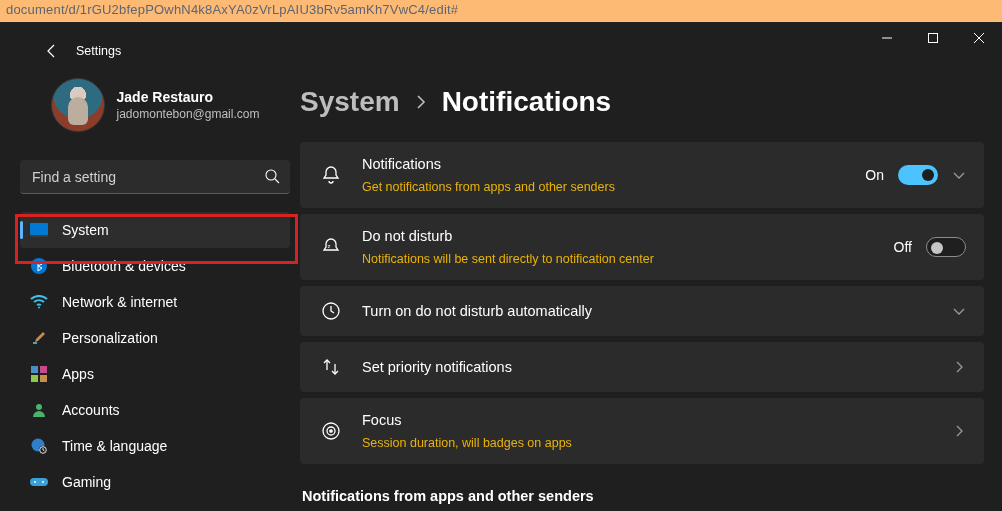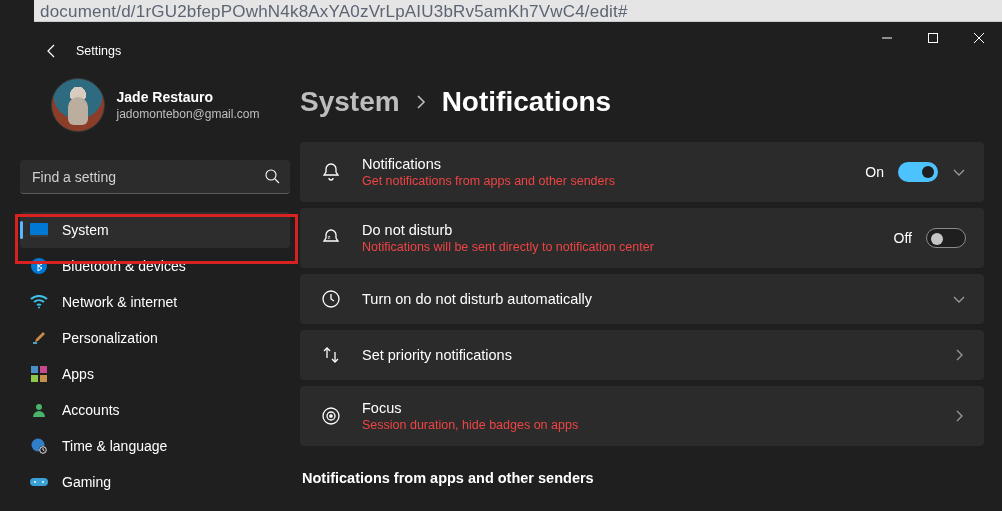--- a/index.html
+++ b/index.html
@@ -1,17 +1,17 @@
 <!DOCTYPE html>
 <html><head>
 <meta charset="utf-8">
 <style>
 * { margin: 0; padding: 0; box-sizing: border-box; font-family: "Segoe UI", sans-serif; }
 body { background: #1f1f1f; color: #ffffff; width: 1002px; height: 511px; overflow: hidden; }
-.urlbar { height: 22px; background: #e5e5e5; color: #5d6575; font-size: 17px; padding: 2px 6px; letter-spacing: .2px; border-bottom: 1px solid #c9cccf; margin-left: 34px; }
+.urlbar { height: 22px; background: #fdba74; color: #5d6575; font-size: 13px; padding: 2px 6px; letter-spacing: .2px; border-bottom: 1px solid #c9cccf; }
 .app { background: #1f1f1f; height: calc(100% - 22px); position: relative; }
 .titlebar { height: 44px; display: flex; align-items: center; padding: 14px 0 0 10px; margin-left: 24px; }
 .back-btn { width: 36px; height: 36px; display: flex; align-items: center; justify-content: center; cursor: pointer; border-radius: 4px; }
 .title { font-size: 12.5px; margin-left: 6px; color: #ffffff; }
 .window-controls { position: absolute; right: 0; top: 0; display: flex; }
 .win-btn { width: 46px; height: 32px; display: flex; align-items: center; justify-content: center; cursor: pointer; }
 .layout { display: flex; height: calc(100% - 44px); }
 .sidebar { width: 300px; padding: 0 10px 0 20px; flex: 0 0 300px; }
 .profile { display: flex; align-items: center; gap: 12px; padding: 12px 0 20px 0; justify-content: center; }
 .avatar { width: 54px; height: 54px; border-radius: 50%; background: radial-gradient(circle at 50% 30%, #d8ccc0 0 18%, #2e6a80 18% 55%, #8c3d2a 55% 100%); border: 1px solid #3a3a3a; flex-shrink: 0; display:flex; align-items:flex-end; justify-content:center; overflow:hidden; }
@@ -30,21 +30,21 @@
 .highlight-box { position: absolute; border: 3px solid #d82222; pointer-events: none; }
 .main { flex: 1; padding: 10px 18px 0 0; }
 .breadcrumb { display: flex; align-items: center; gap: 14px; padding: 10px 0 24px 0; }
 .bc-parent { font-size: 28px; font-weight: 600; color: #bdbdbd; }
 .bc-sep { color: #bdbdbd; }
 .bc-current { font-size: 28px; font-weight: 600; color: #ffffff; }
 .card { background: #2b2b2b; border-radius: 4px; margin-bottom: 6px; padding: 14px 18px; display: flex; align-items: center; gap: 18px; cursor: pointer; }
 .card-icon { width: 26px; display: flex; justify-content: center; }
 .card-body { flex: 1; }
 .card-title { font-size: 14.5px; color: #ffffff; }
-.card-sub { font-size: 12.5px; color: #ef4444; margin-top: 2px; }
+.card-sub { font-size: 12.5px; color: #eab308; margin-top: 8px; }
 .card-right { display: flex; align-items: center; gap: 14px; color: #ffffff; font-size: 14px; }
 .toggle { width: 40px; height: 20px; border-radius: 12px; position: relative; }
 .toggle.on { background: #4cc2ff; }
 .toggle.off { background: #1f1f1f; border: 1px solid #8b8b8b; }
 .knob { position: absolute; width: 12px; height: 12px; border-radius: 50%; top: 4px; }
 .toggle.on .knob { right: 4px; background: #1e1e1e; }
 .toggle.off .knob { left: 4px; background: #c6c6c6; top: 3.5px; }
 .chev { color: #8f8f8f; }
 .section-head { font-size: 14.5px; font-weight: 600; margin: 24px 0 8px 2px; }
 svg { display: block; }
@@ -282,21 +282,21 @@
       <div class="card">
         <span class="card-icon">
           <svg width="22" height="22" viewBox="0 0 22 22" fill="none" stroke="#ffffff" stroke-width="1.3">
               <circle cx="11" cy="11" r="8"></circle>
               <circle cx="11" cy="11" r="4"></circle>
               <circle cx="11" cy="11" r="1.2" fill="#ffffff"></circle>
             </svg>
         </span>
         <div class="card-body">
           <div class="card-title">Focus</div>
-          <div class="card-sub">Session duration, hide badges on apps</div>
+          <div class="card-sub">Session duration, will badges on apps</div>
         </div>
         <div class="card-right">
           <span class="chev">
             <svg width="14" height="14" viewBox="0 0 14 14" fill="none" stroke="#9a9a9a" stroke-width="1.3">
                 <path d="M5 2l5 5-5 5"></path>
               </svg>
           </span>
         </div>
       </div>
 

